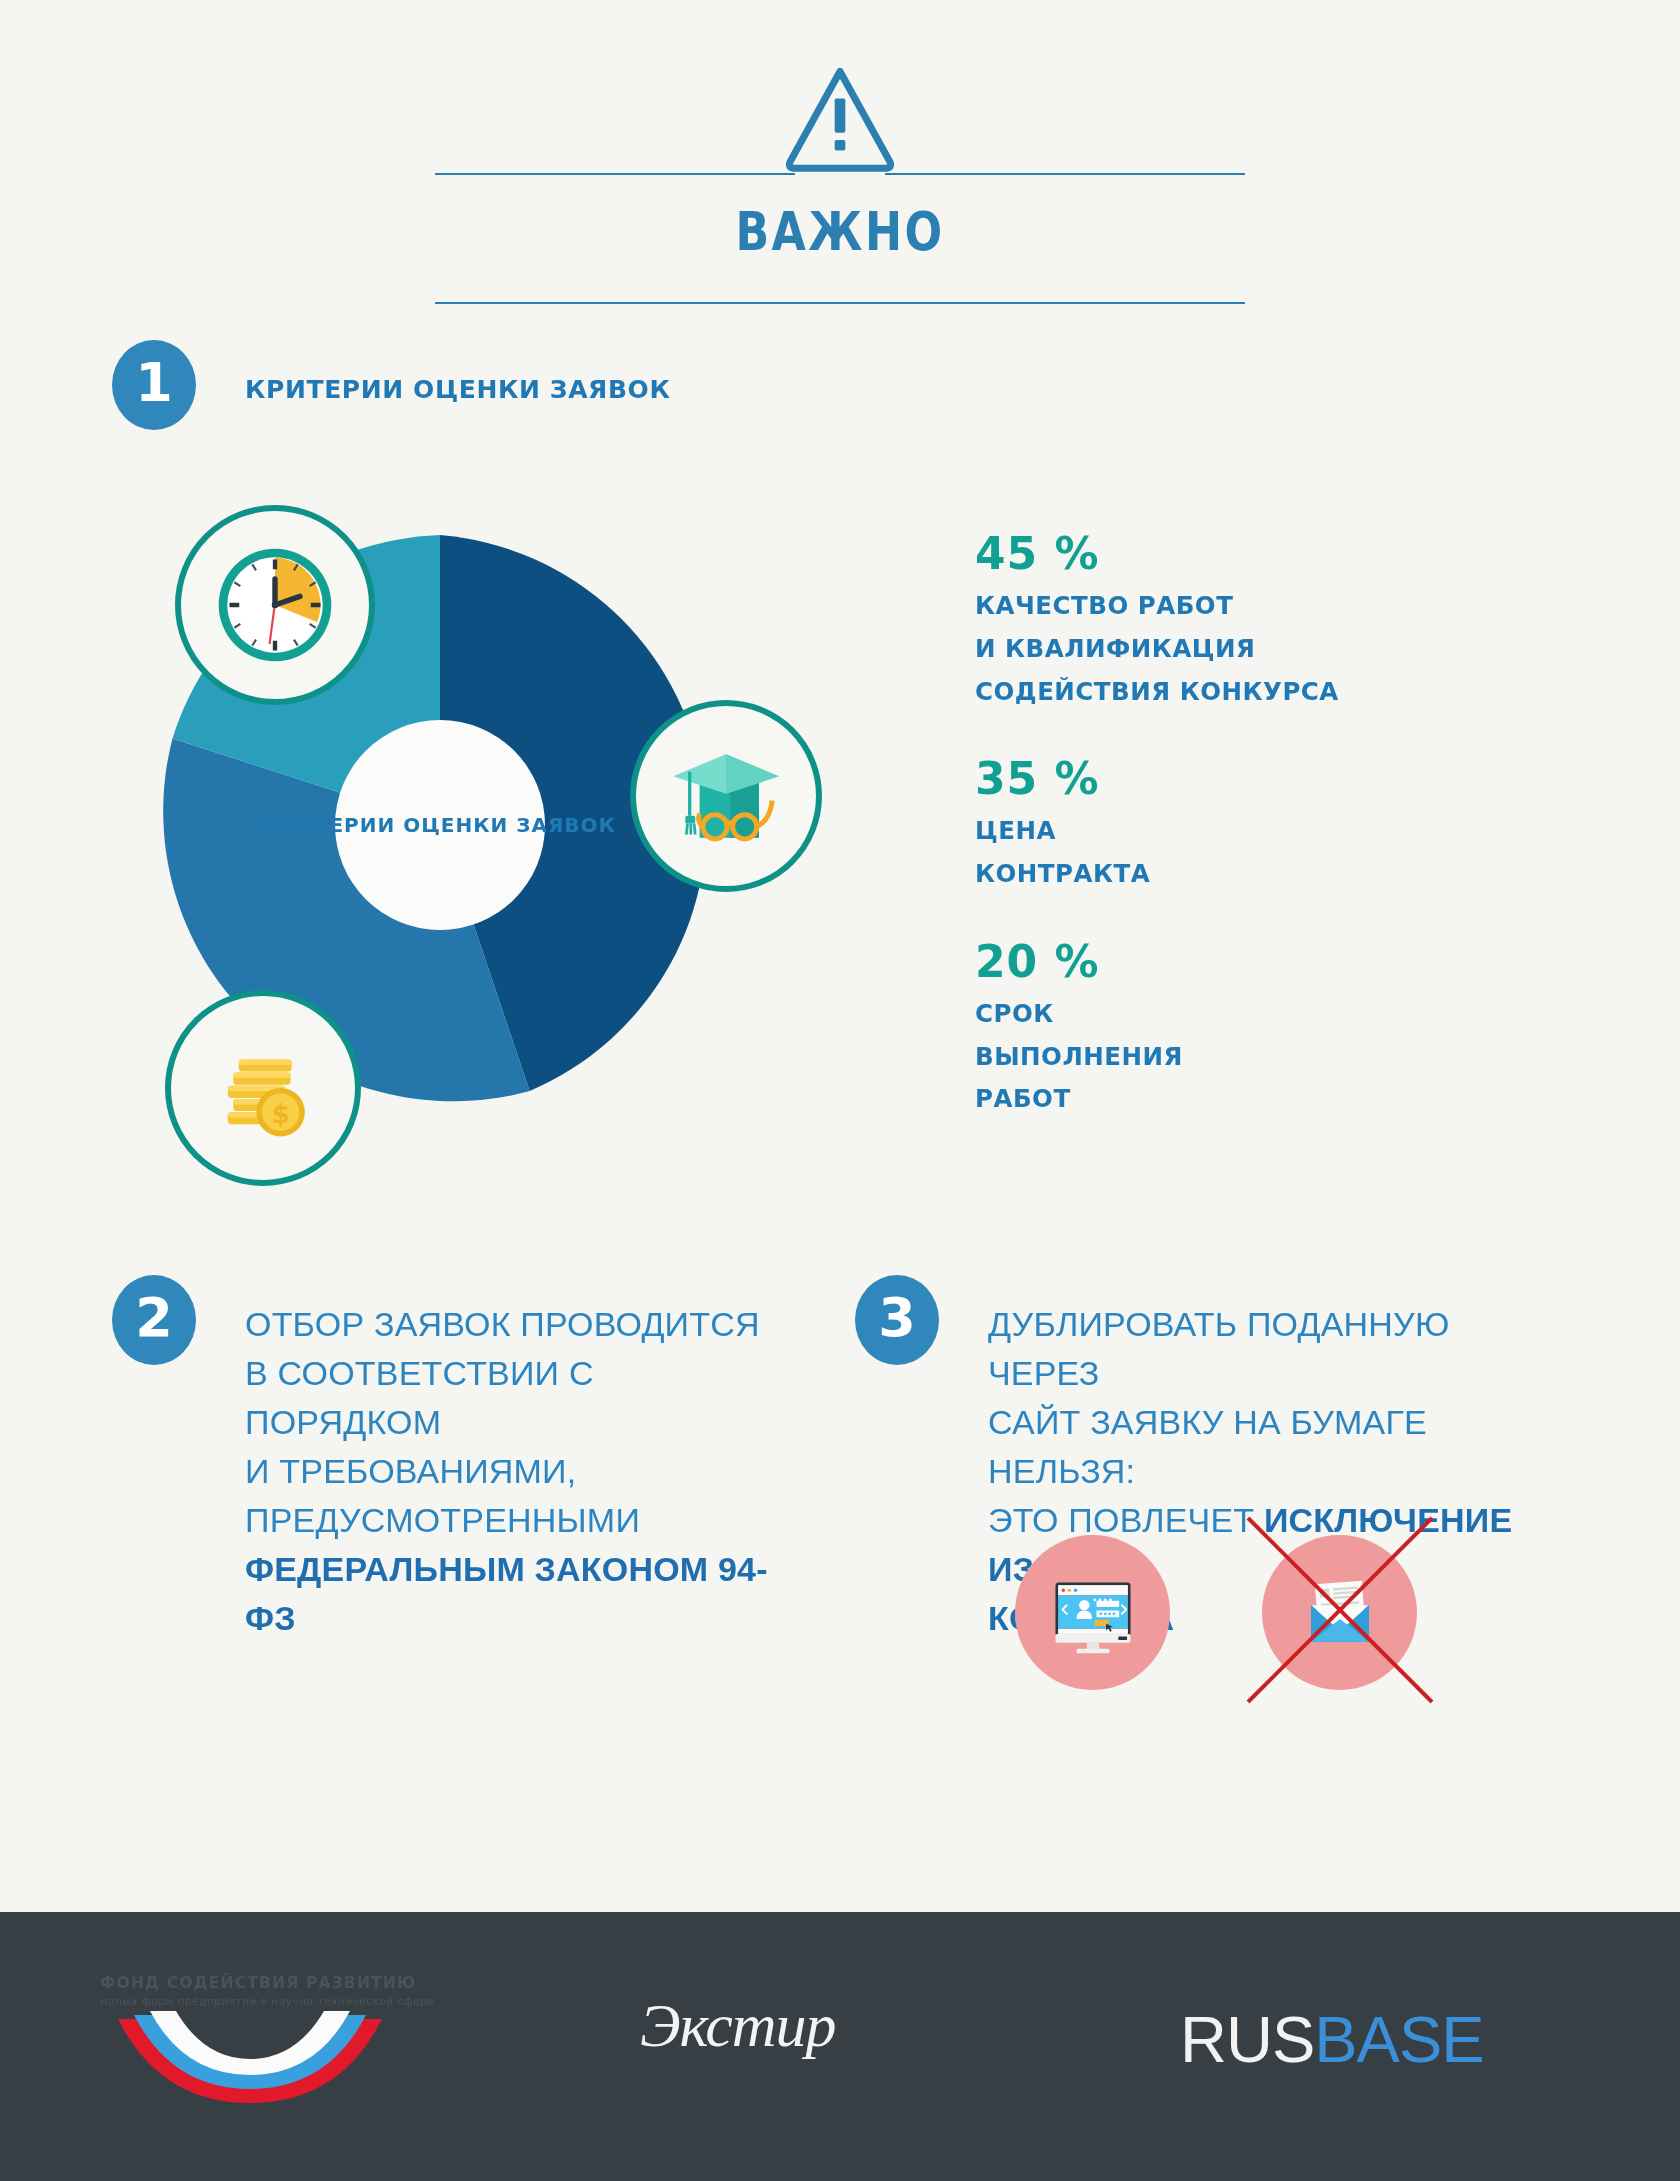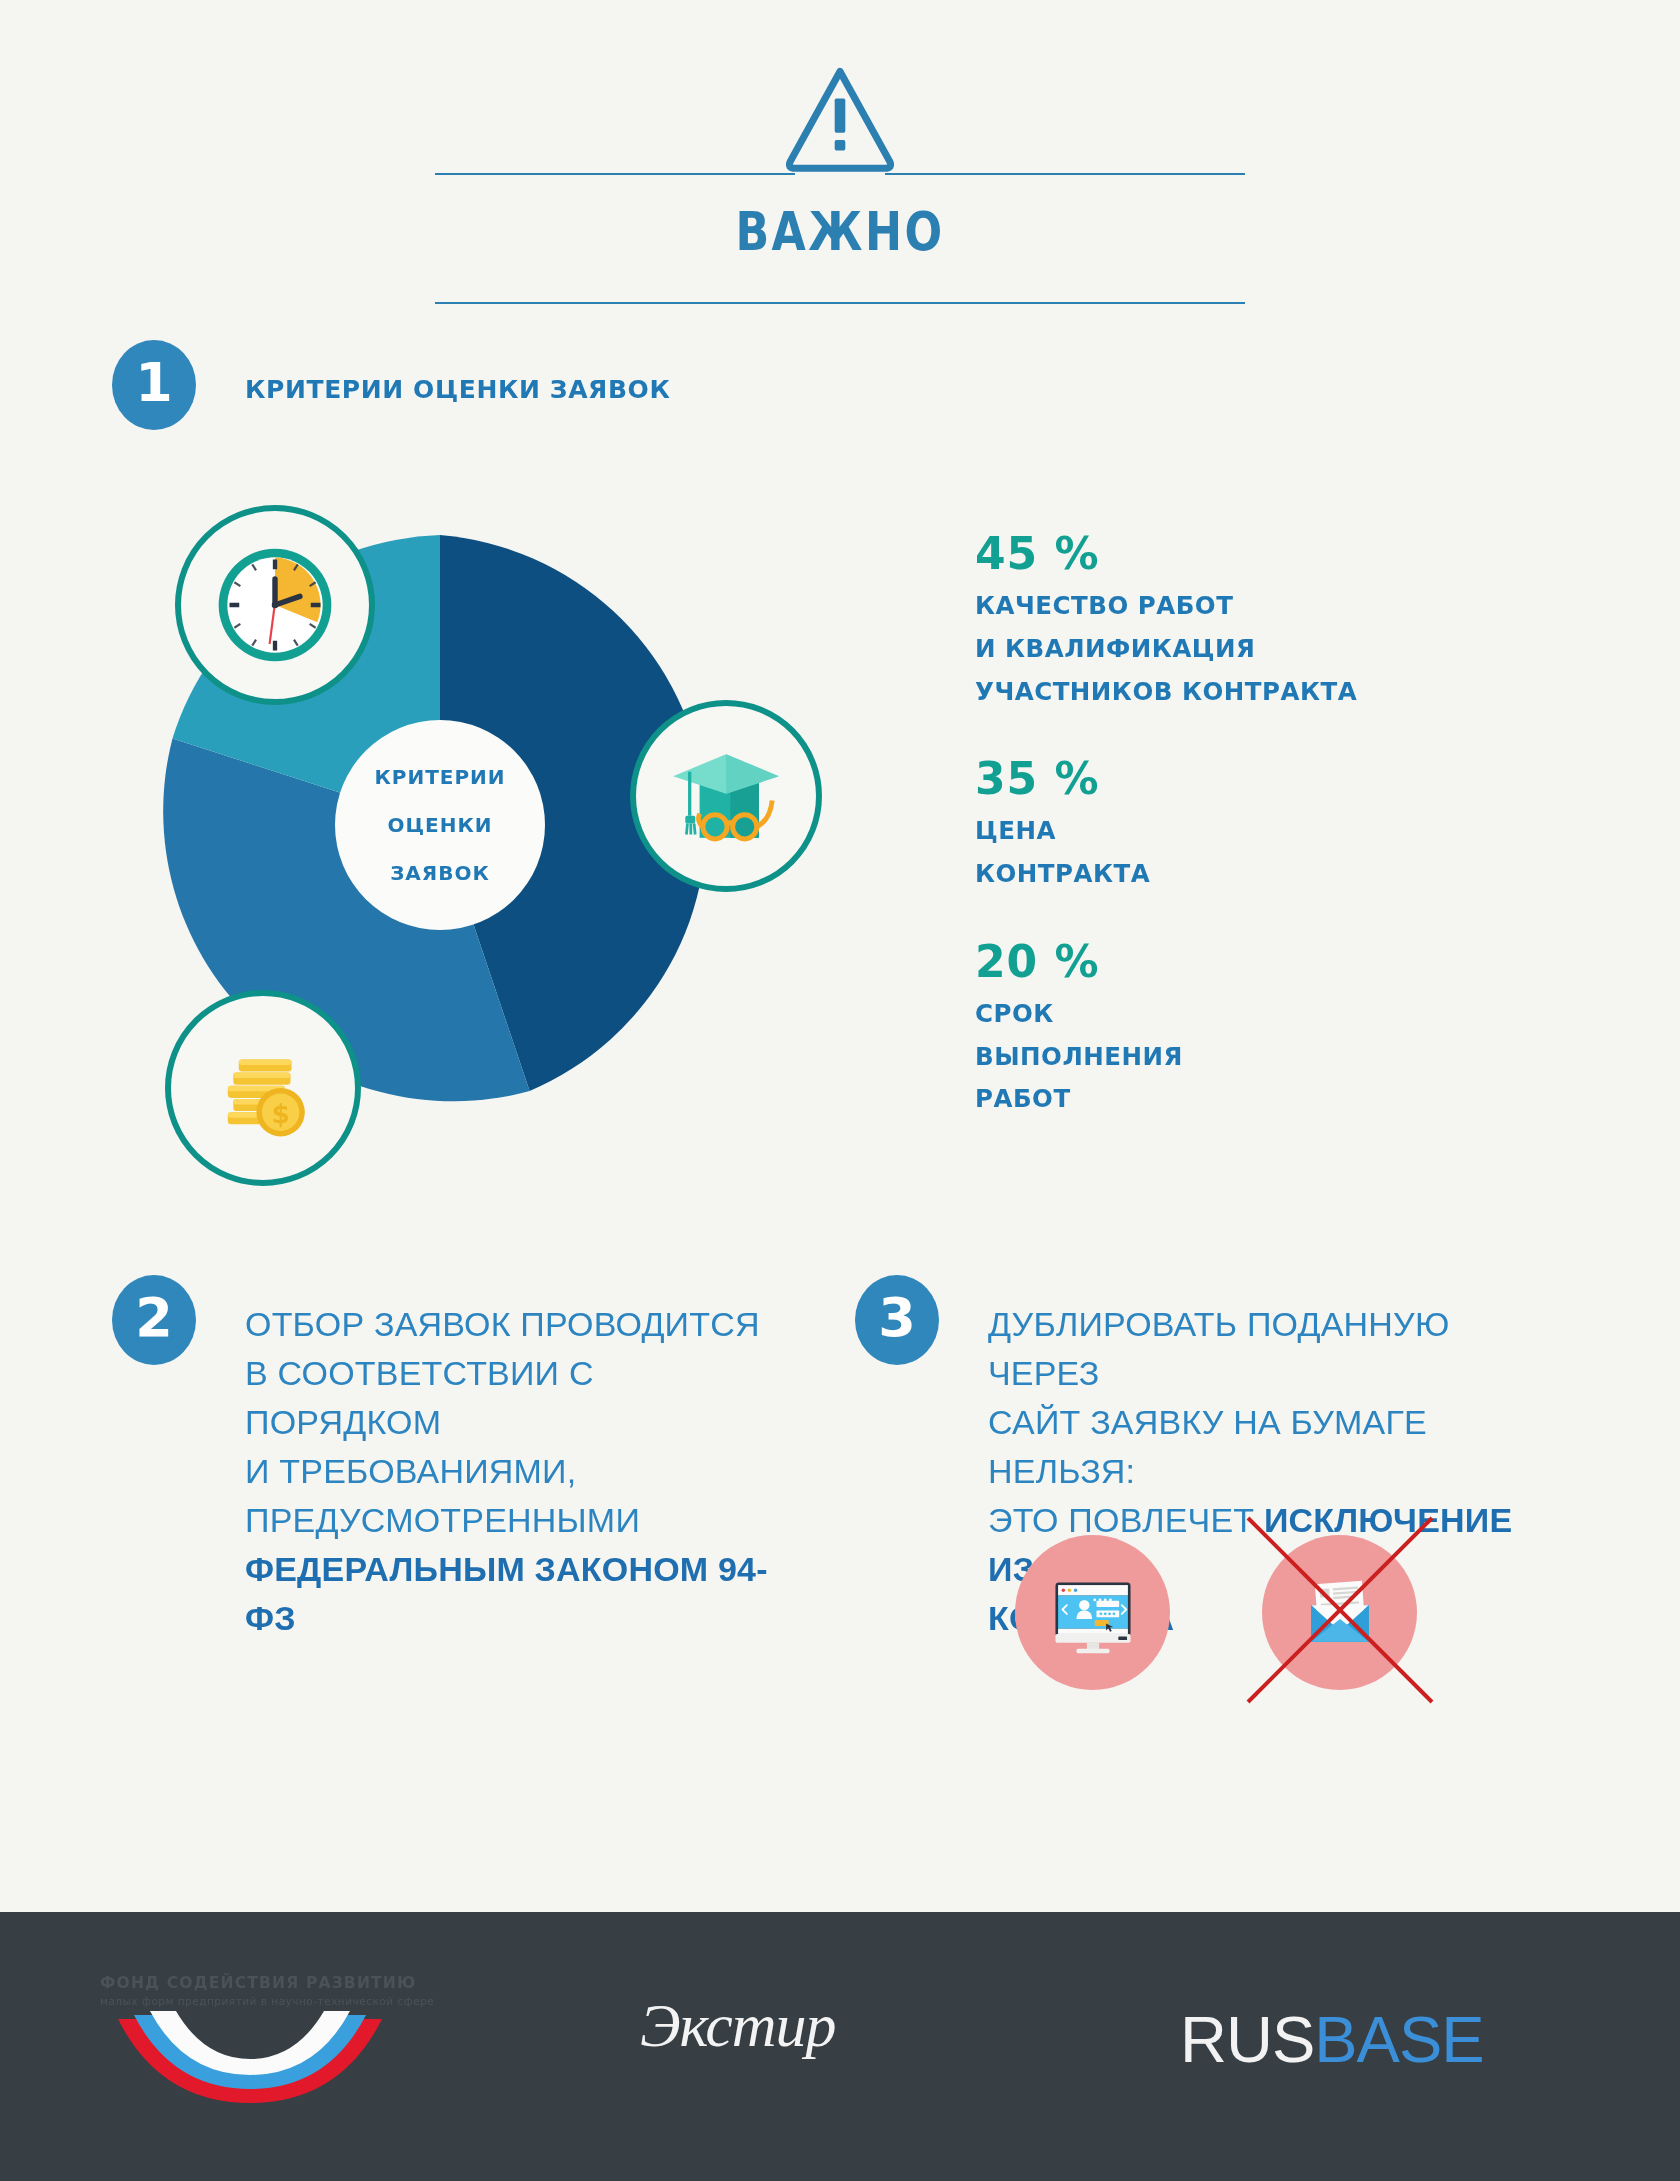--- a/index.html
+++ b/index.html
@@ -94,24 +94,23 @@
     width: 580px; height: 580px;
   }
   .pie-center {
     position: absolute;
     left: 50%; top: 50%;
     transform: translate(-50%, -50%);
     width: 210px; height: 210px;
     border-radius: 50%;
     background: #fbfbf9;
     display: flex;
-    flex-direction: column;
     align-items: center;
     justify-content: center;
-    gap: 24px;
+    gap: 8px;
   }
   .pie-center span {
     font-size: 20px;
     font-weight: bold;
     color: #2079b5;
     letter-spacing: 1px;
     font-family: "DejaVu Sans", sans-serif;
   }
 
   .bubble {
@@ -335,21 +334,21 @@
       <text x="76" y="92" text-anchor="middle" font-size="24" font-weight="bold" fill="#eeb521" font-family="DejaVu Sans, sans-serif">$</text>
     </svg>
   </div>
 
   <div class="legend">
 
     <div class="leg-item">
       <div class="leg-pct">45 %</div>
       <div class="leg-line">КАЧЕСТВО РАБОТ</div>
       <div class="leg-line">И КВАЛИФИКАЦИЯ</div>
-      <div class="leg-line">УЧАСТНИКОВ КОНТРАКТА</div>
+      <div class="leg-line">СОДЕЙСТВИЯ КОНКУРСА</div>
     </div>
 
     <div class="leg-item">
       <div class="leg-pct">35 %</div>
       <div class="leg-line">ЦЕНА</div>
       <div class="leg-line">КОНТРАКТА</div>
     </div>
 
     <div class="leg-item">
       <div class="leg-pct">20 %</div>

